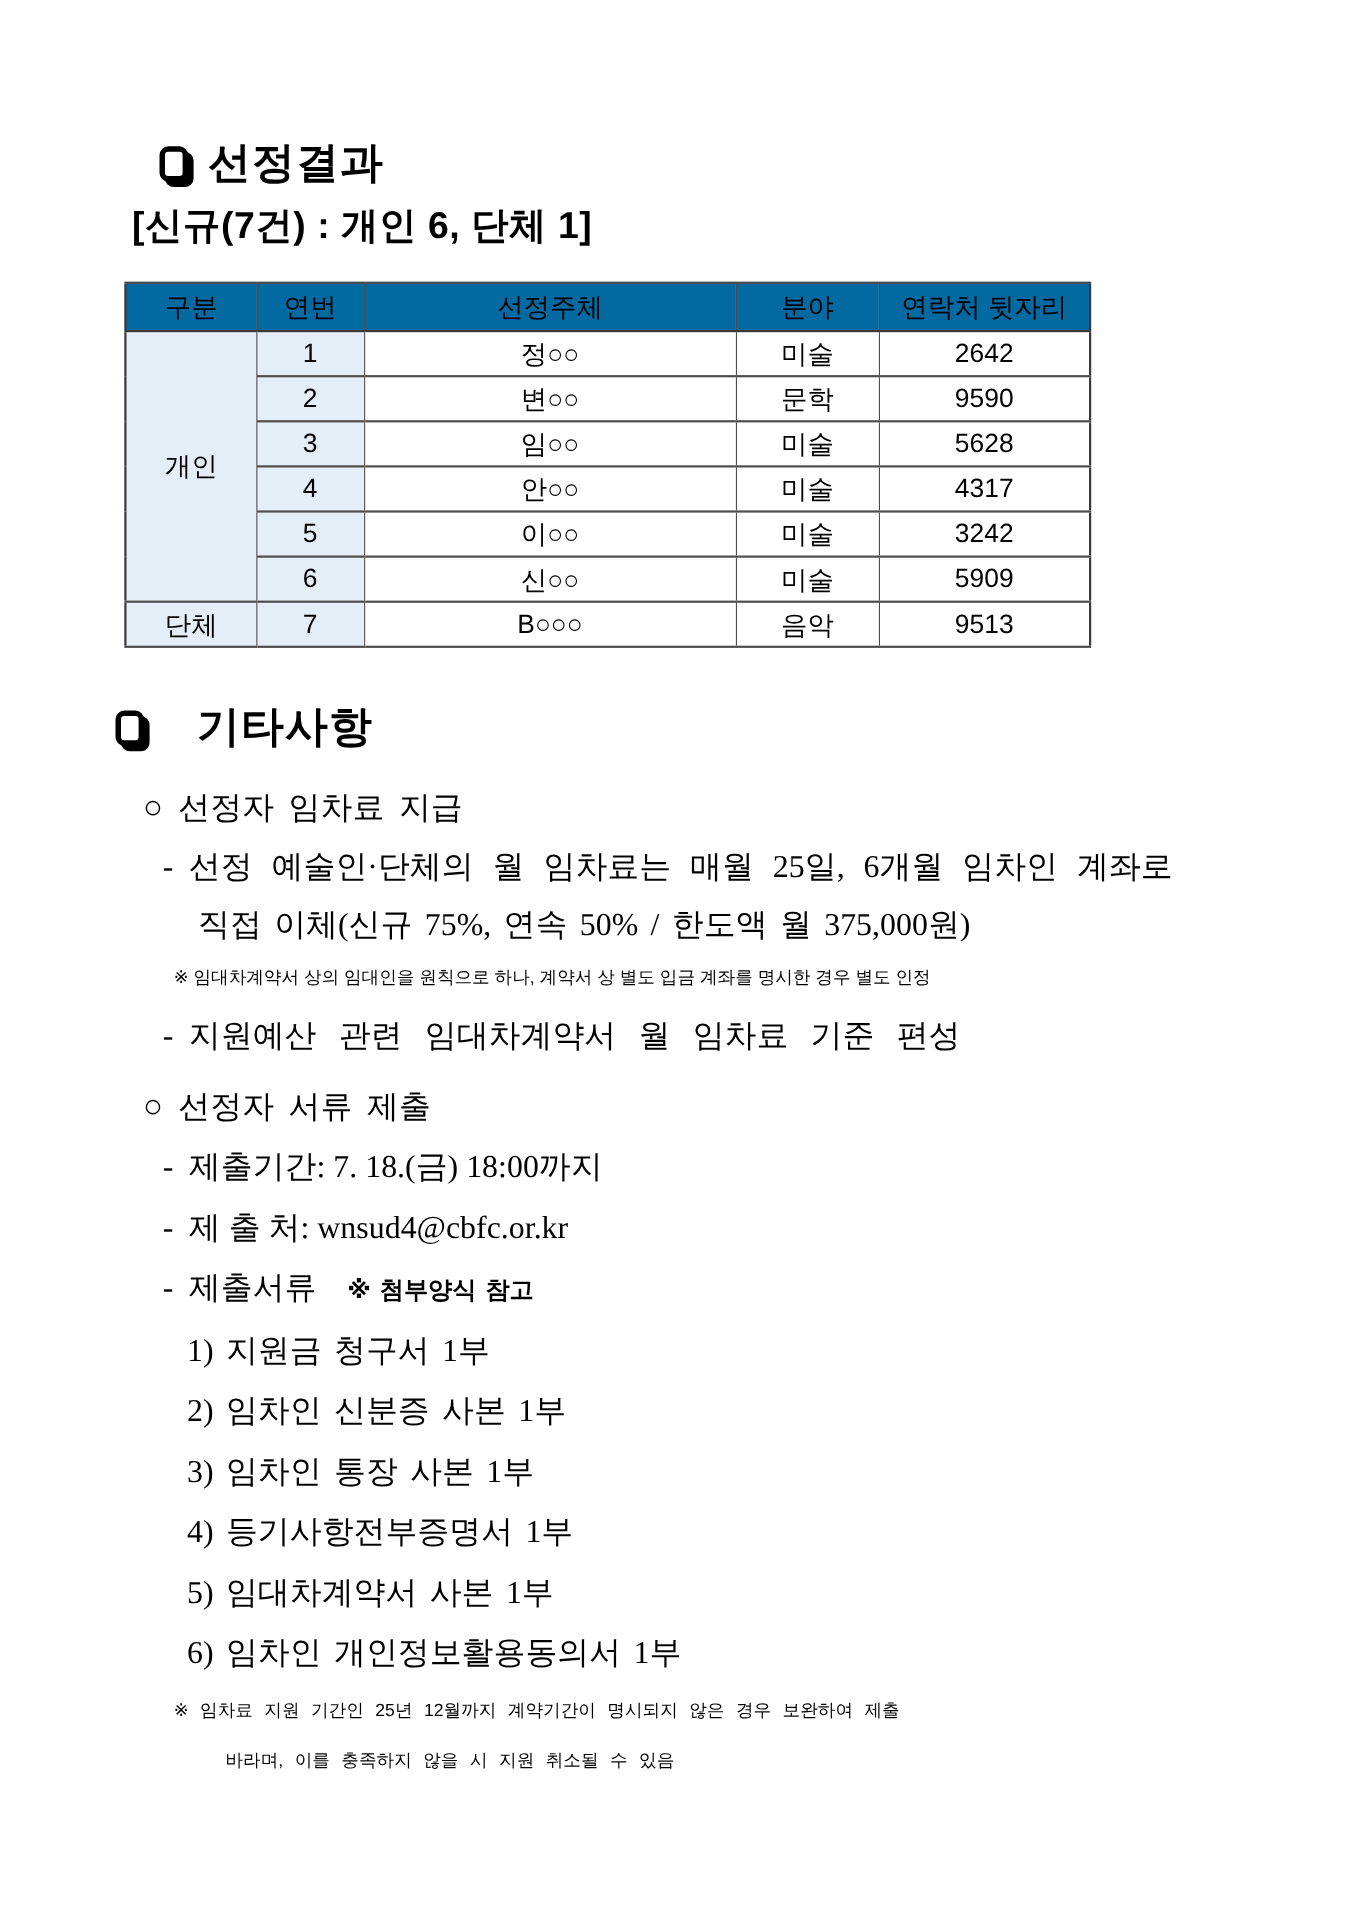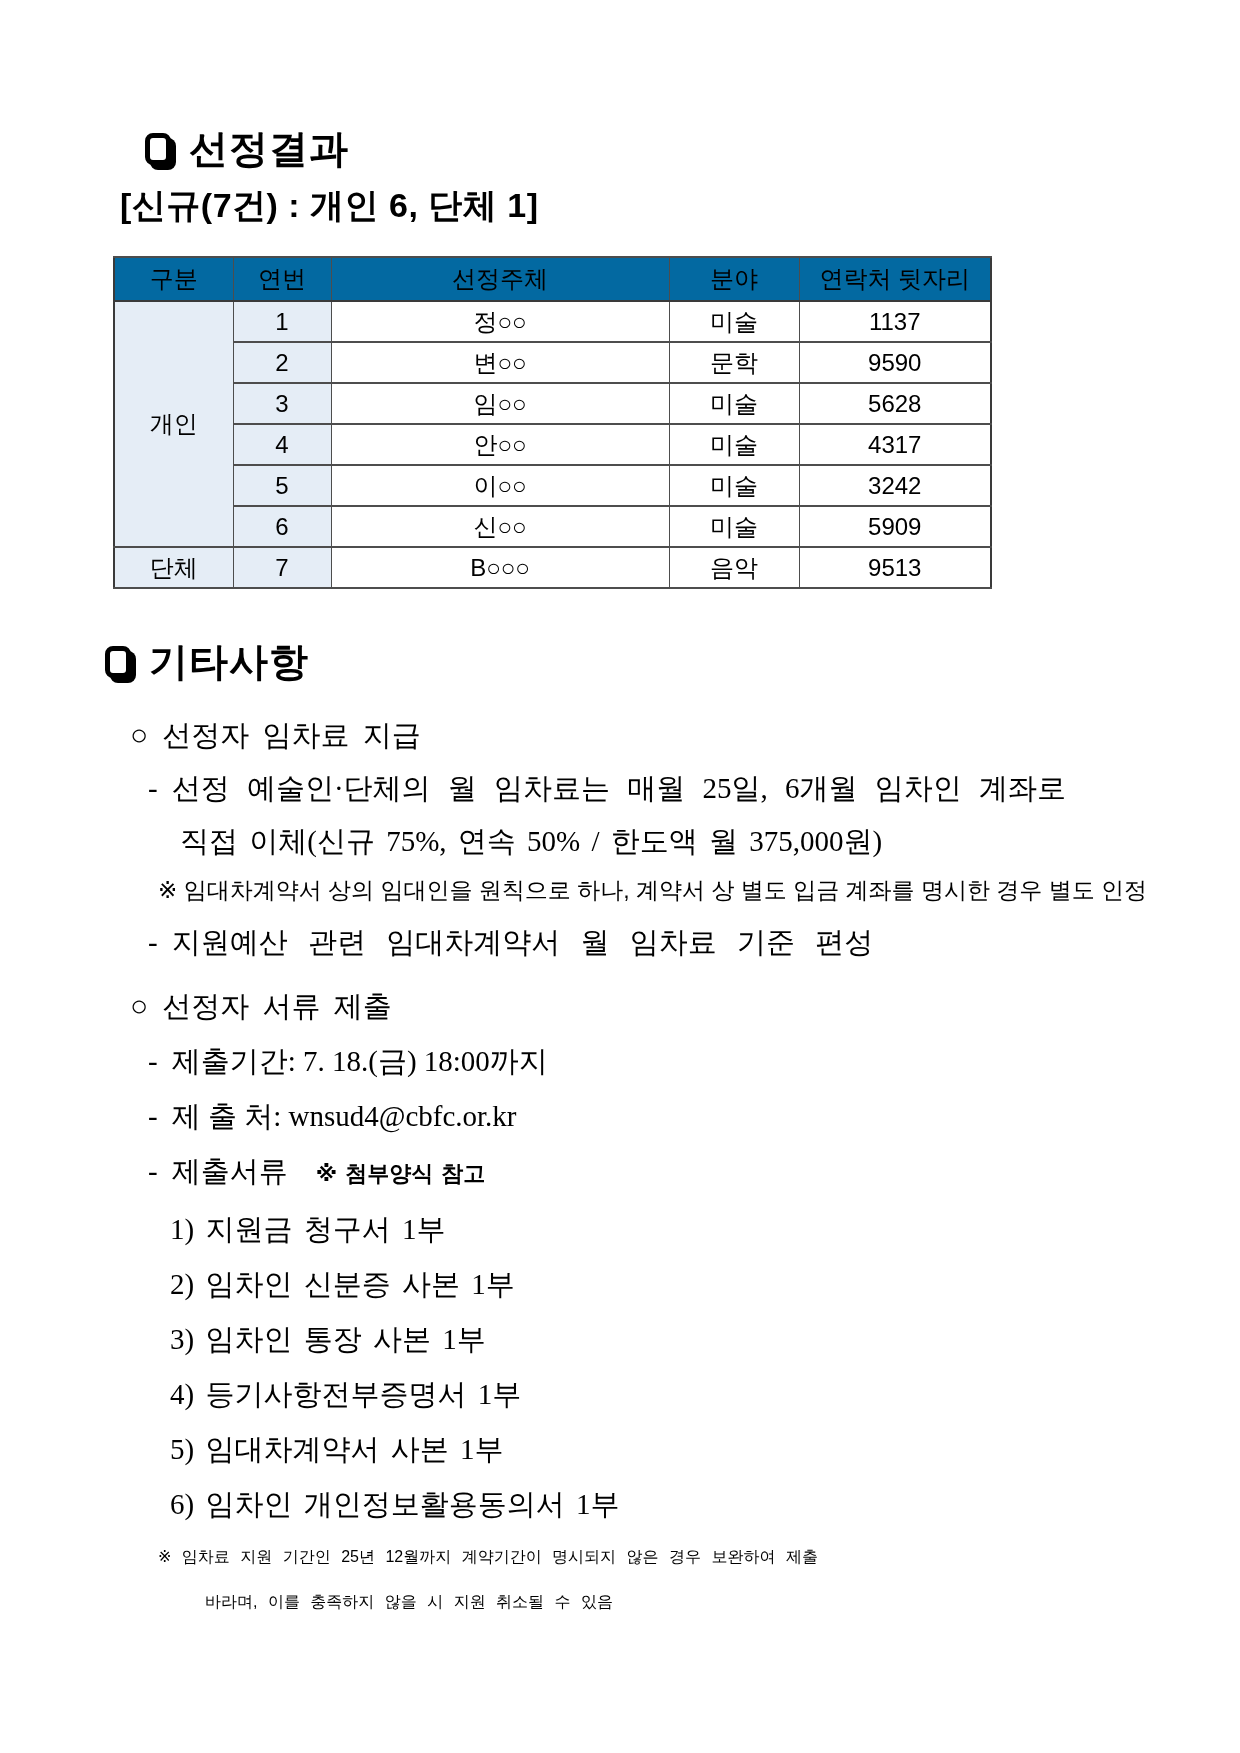--- a/index.html
+++ b/index.html
@@ -13,21 +13,21 @@
     overflow:hidden;
   }
   
   .h1 {
     display:flex; align-items:center;
     font-family:"Liberation Sans","DejaVu Sans",sans-serif;
     font-weight:bold; font-size:39px; letter-spacing:1px;
     line-height:46px;
   }
   .h1-sel { margin:126px 0 0 105px;padding-left:40px; }
-  .h1-etc { margin:50px 0 4px 105px; }
+  .h1-etc { margin:50px 0 4px 105px;gap:30px; }
   .sq {
     display:inline-block; flex:0 0 auto;
     width:26px; height:32px;
     border:5px solid #000; border-radius:8px;
     background:#fff;
     box-shadow:5px 5px 0 0 #000;
     margin-right:18px;
   }
   .subtitle {
     margin:12px 0 0 120px;
@@ -57,21 +57,21 @@
   .tbl thead th { border-bottom:2.5px solid #3a3a3a; }
   
   .line { line-height:44px; font-size:29px; white-space:nowrap; }
   .circ-line { margin-left:130px; }
   .dash-line { margin-left:148px; }
   .cont-line { margin-left:180px; }
   .marker-circ { font-size:30px; margin-right:14px; }
   .marker-dash { margin-right:14px; }
   .note-sm {
     font-family:"Liberation Sans","DejaVu Sans",sans-serif;
-    font-size:23px; line-height:32px; margin-left:158px; white-space:nowrap;
+    font-size:16px; line-height:32px; margin-left:158px; white-space:nowrap;
   }
   .note-md {
     font-family:"Liberation Sans","DejaVu Sans",sans-serif;
     font-size:25px; line-height:34px; margin-left:175px; word-spacing:7px; white-space:nowrap;
   }
   .doc-line { margin-left:170px; word-spacing:4px; }
   .ws-wide  { word-spacing:10px; }
   .ws-mid   { word-spacing:4px; }
   .ws-wide2 { word-spacing:13px; }
   .attach-note {
@@ -116,21 +116,21 @@
         <th>분야</th>
         <th>연락처 뒷자리</th>
       </tr>
     </thead>
     <tbody>
       <tr>
         <td class="side" rowspan="6">개인</td>
         <td class="side">1</td>
         <td>정○○</td>
         <td>미술</td>
-        <td>1137</td>
+        <td>2642</td>
       </tr>
       <tr>
         <td class="side">2</td>
         <td>변○○</td>
         <td>문학</td>
         <td>9590</td>
       </tr>
       <tr>
         <td class="side">3</td>
         <td>임○○</td>

